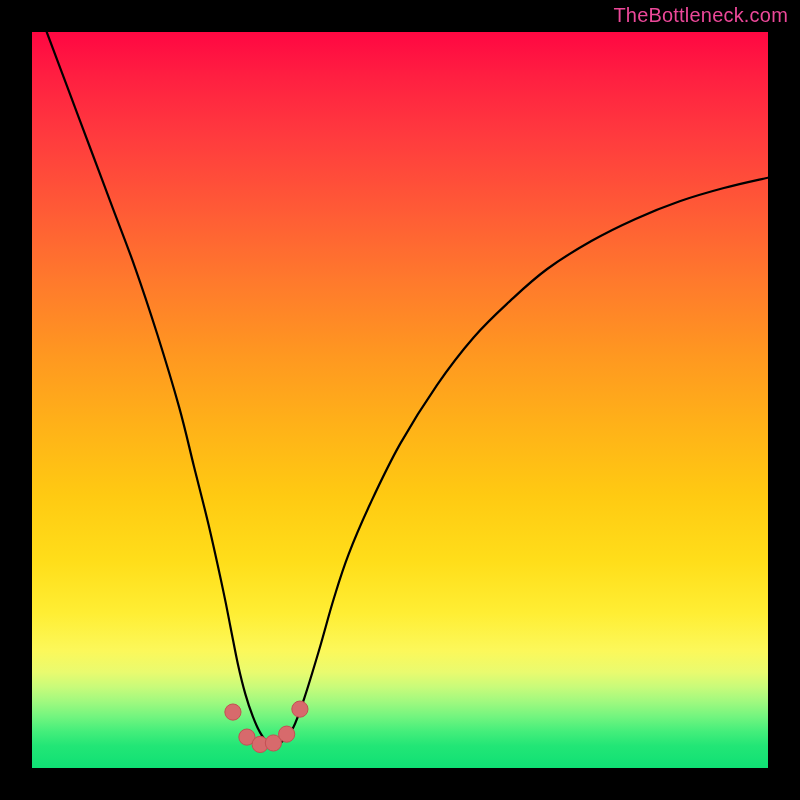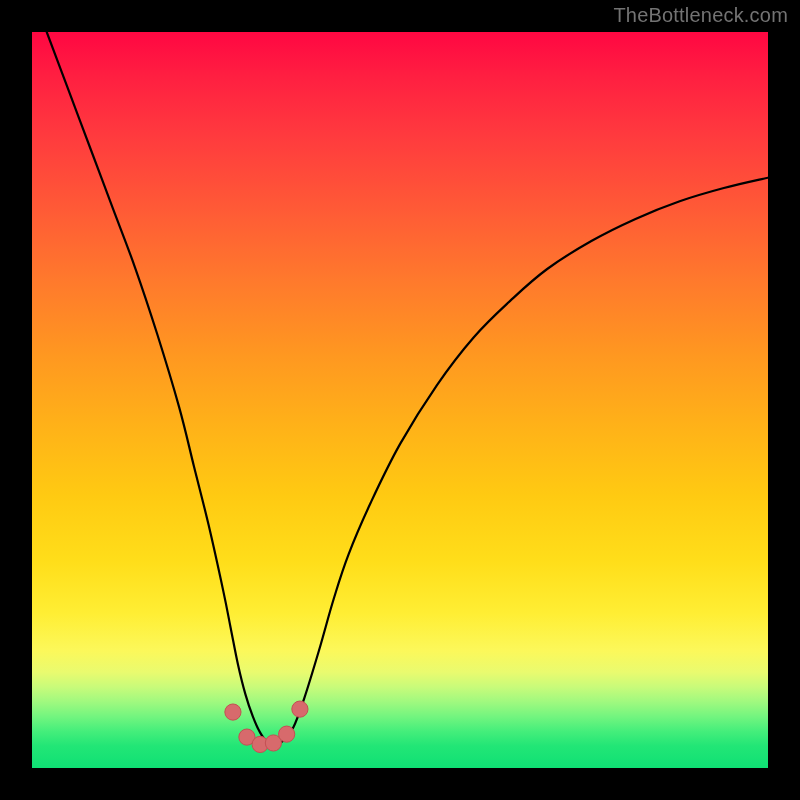--- a/index.html
+++ b/index.html
@@ -14,21 +14,21 @@
   .outer {
     position: relative;
     width: 800px;
     height: 800px;
     background: #000;
   }
   .watermark {
     position: absolute;
     top: 4px;
     right: 12px;
-    color: #737373;
+    color: #ec4899;
     font-size: 20px;
     font-weight: 400;
     letter-spacing: 0.2px;
     z-index: 30;
   }
   .plot {
     position: absolute;
     left: 32px;
     top: 32px;
     width: 736px;

